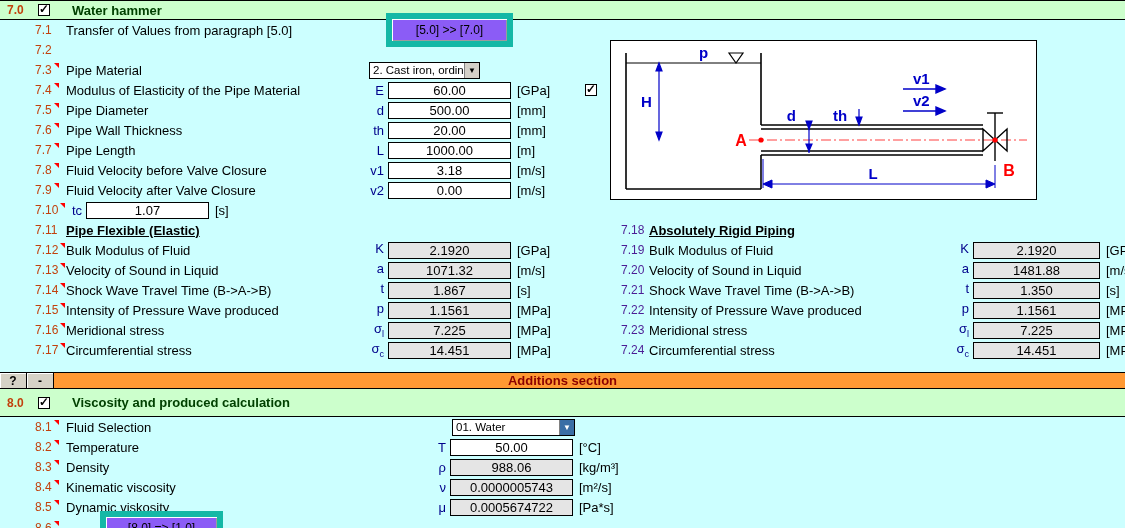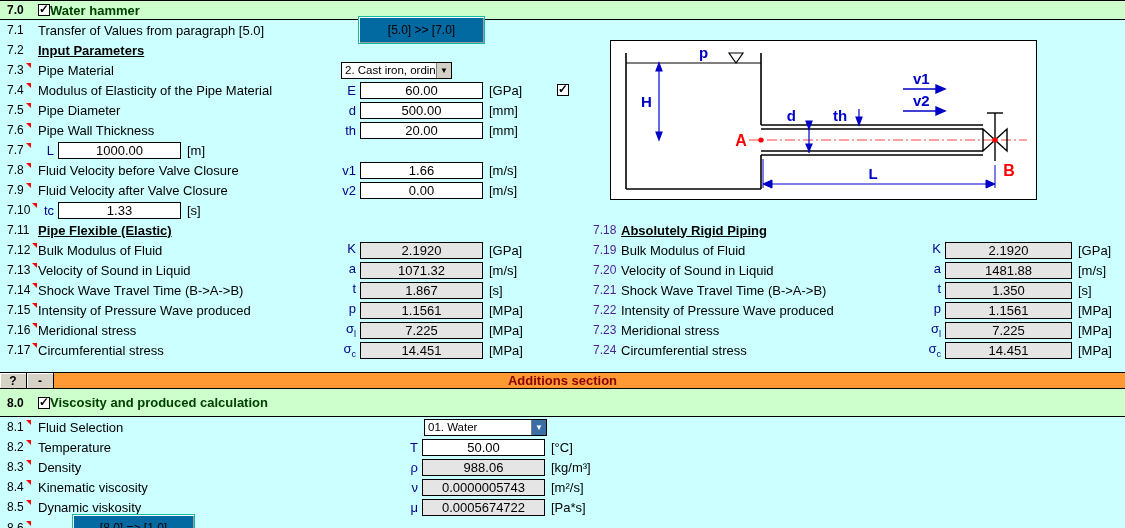--- a/index.html
+++ b/index.html
@@ -3,22 +3,22 @@
 <meta charset="utf-8">
 <style>
   * { box-sizing: border-box; }
   html,body { margin:0; padding:0; }
   body {
     width:1125px; height:528px; overflow:hidden; position:relative;
     background:#CCFFFF; color:#000;
     font-family:"Liberation Sans", sans-serif; font-size:13px;
   }
   
-  .row { display:flex; align-items:center; height:20px; }
-  .num { width:38px; padding-left:7px; color:#000000; font-size:12px; position:relative; flex:none; }
+  .row { display:flex; align-items:center; height:20px;padding-left:28px; }
+  .num { width:38px; padding-left:7px; color:#c2410c; font-size:12px; position:relative; flex:none; }
   .num.mk::after { content:""; display:inline-block; width:0; height:0;
       border-top:5px solid #FF0000; border-left:5px solid transparent;
       vertical-align:top; margin-left:2px; }
   .label { width:302px; flex:none; white-space:nowrap; }
   .fill  { width:507px; flex:none; white-space:nowrap; }
   .sym { width:16px; text-align:right; color:#00008B; flex:none; }
   .ss { font-size:9px; }
   .field { width:123px; height:17px; margin-left:4px; border:1px solid #000;
       display:flex; align-items:center; justify-content:center; flex:none; }
   .input { background:#FFFFFF; }
@@ -28,29 +28,29 @@
   .rnum { width:28px; margin-left:48px; color:#4c1d95; font-size:12px; flex:none; }
   .rlabel { width:300px; flex:none; white-space:nowrap; }
   .rsym { width:20px; text-align:right; color:#00008B; flex:none; }
   .rfield { width:127px; height:17px; margin-left:4px; border:1px solid #000;
       display:flex; align-items:center; justify-content:center; flex:none; }
   .subhead { font-weight:bold; text-decoration:underline; }
   
   .secbar { height:20px; background:#CCFFCC; border-top:1px solid #000;
       border-bottom:1px solid #000; display:flex; align-items:center; }
   .secbar .num { font-weight:bold; }
-  .sectitle { font-weight:bold; color:#004000; margin-left:0;text-align:center; }
+  .sectitle { font-weight:bold; color:#004000; margin-left:22px;text-align:center; }
   .bar8 { height:28px; border-top:none; }
   
   .cb { width:12px; height:12px; border:1px solid #000; background:#fff;
       position:relative; flex:none; }
   .cb.checked::after { content:"✓"; position:absolute; top:-3px; left:0;
       font-size:12px; font-weight:bold; color:#000; }
   
-  .btn { height:28px; border:1px solid #14b8a6; background:#0369a1;
+  .btn { height:34px; border:6px solid #14b8a6; background:#8b5cf6;
       box-shadow: inset 1px 1px 0 #fff, inset -1px -1px 0 #9c9c9c;
       display:flex; align-items:center; justify-content:center;
       font-size:12px; flex:none; cursor:default; }
   .btn-transfer7 { width:127px; margin-left:18px; }
   .btn-transfer8 { width:123px; margin-left:34px; }
   
   .dd { height:17px; border:1px solid #000; background:#fff;
       display:flex; align-items:center; flex:none; }
   .dd .ddtext { flex:1; padding-left:3px; font-size:11.5px; white-space:nowrap; overflow:hidden; }
   .dd .ddbtn { width:15px; height:100%; display:flex; align-items:center; justify-content:center;
@@ -86,21 +86,20 @@
 </div>
 
 <div class="row">
   <span class="num">7.1</span>
   <span class="label">Transfer of Values from paragraph [5.0]</span>
   <span class="btn btn-transfer7">[5.0] &gt;&gt; [7.0]</span>
 </div>
 
 <div class="row">
   <span class="num">7.2</span>
-  <span class="label subhead">Input Parameters</span>
 </div>
 
 <div class="row">
   <span class="num mk">7.3</span>
   <span class="label">Pipe Material</span>
   <span class="dd dd7">
     <span class="ddtext">2. Cast iron, ordinary</span>
     <span class="ddbtn">▼</span>
   </span>
 </div>
@@ -125,45 +124,46 @@
 <div class="row">
   <span class="num mk">7.6</span>
   <span class="label">Pipe Wall Thickness</span>
   <span class="sym">th</span>
   <span class="field input">20.00</span>
   <span class="unit">[mm]</span>
 </div>
 
 <div class="row">
   <span class="num mk">7.7</span>
+  <span class="label">Pipe Length</span>
   <span class="sym">L</span>
   <span class="field input">1000.00</span>
   <span class="unit">[m]</span>
 </div>
 
 <div class="row">
   <span class="num mk">7.8</span>
   <span class="label">Fluid Velocity before Valve Closure</span>
   <span class="sym">v1</span>
-  <span class="field input">1.66</span>
+  <span class="field input">3.18</span>
   <span class="unit">[m/s]</span>
 </div>
 
 <div class="row">
   <span class="num mk">7.9</span>
   <span class="label">Fluid Velocity after Valve Closure</span>
   <span class="sym">v2</span>
   <span class="field input">0.00</span>
   <span class="unit">[m/s]</span>
 </div>
 
 <div class="row">
   <span class="num mk">7.10</span>
   <span class="sym">tc</span>
-  <span class="field input">1.33</span>
+  <span class="field input">1.07</span>
   <span class="unit">[s]</span>
 </div>
 
 <div class="row">
   <span class="num">7.11</span>
   <span class="fill subhead">Pipe Flexible (Elastic)</span>
   <span class="rnum">7.18</span>
   <span class="rlabel subhead">Absolutely Rigid Piping</span>
 </div>
 

